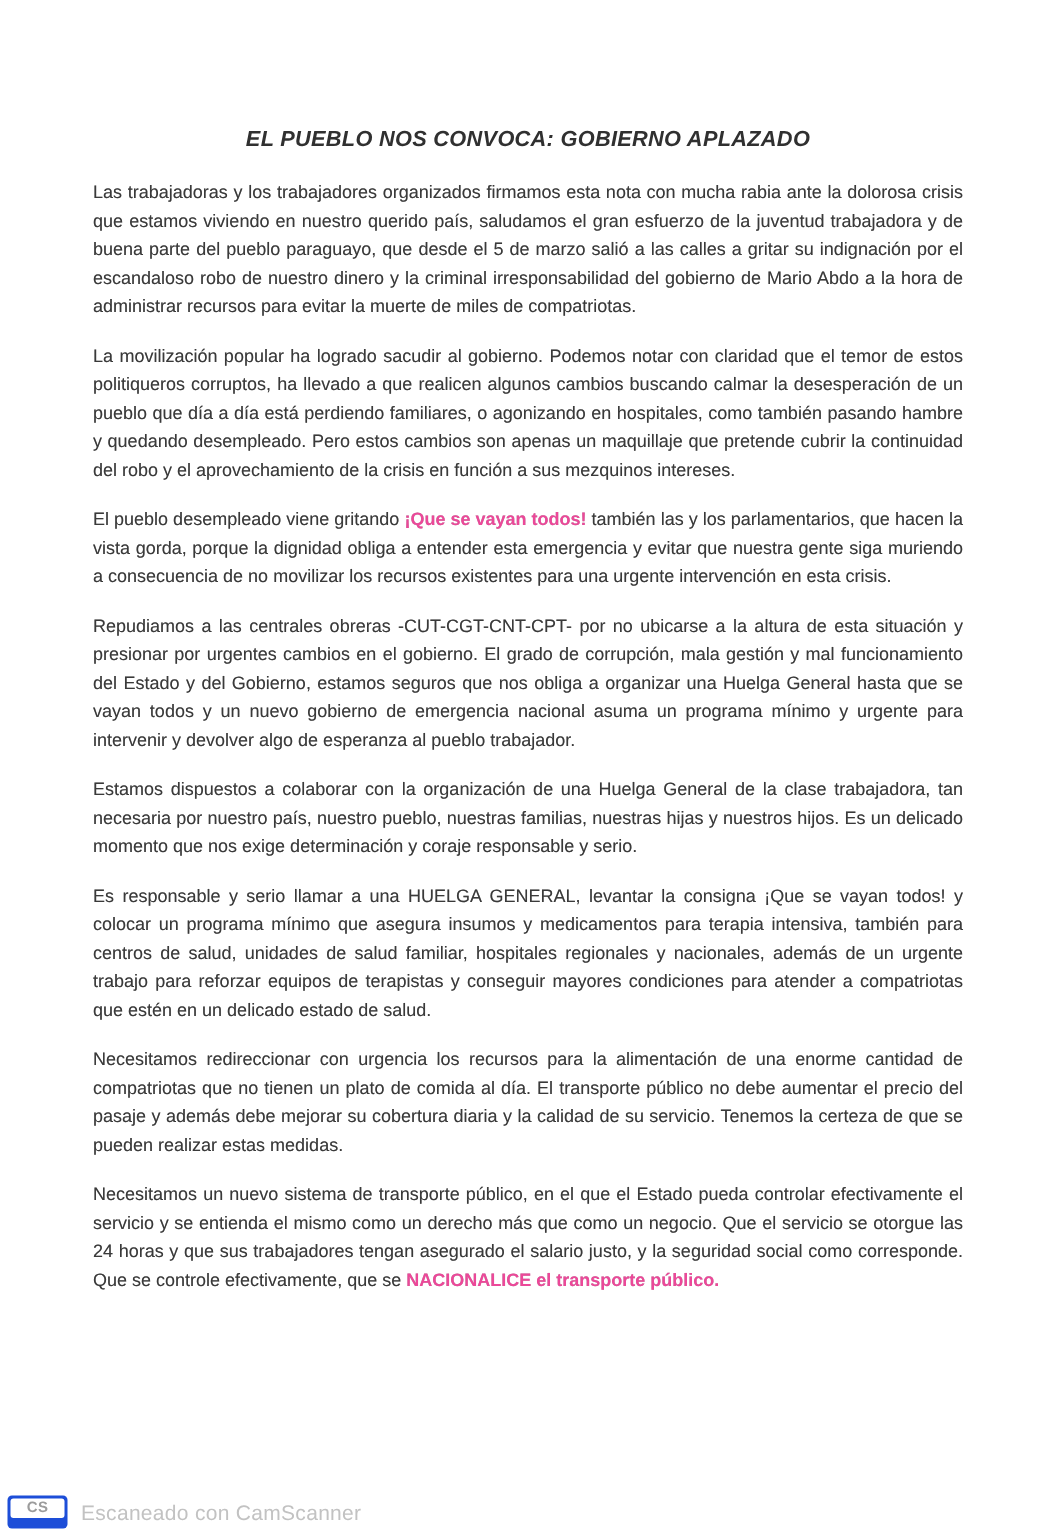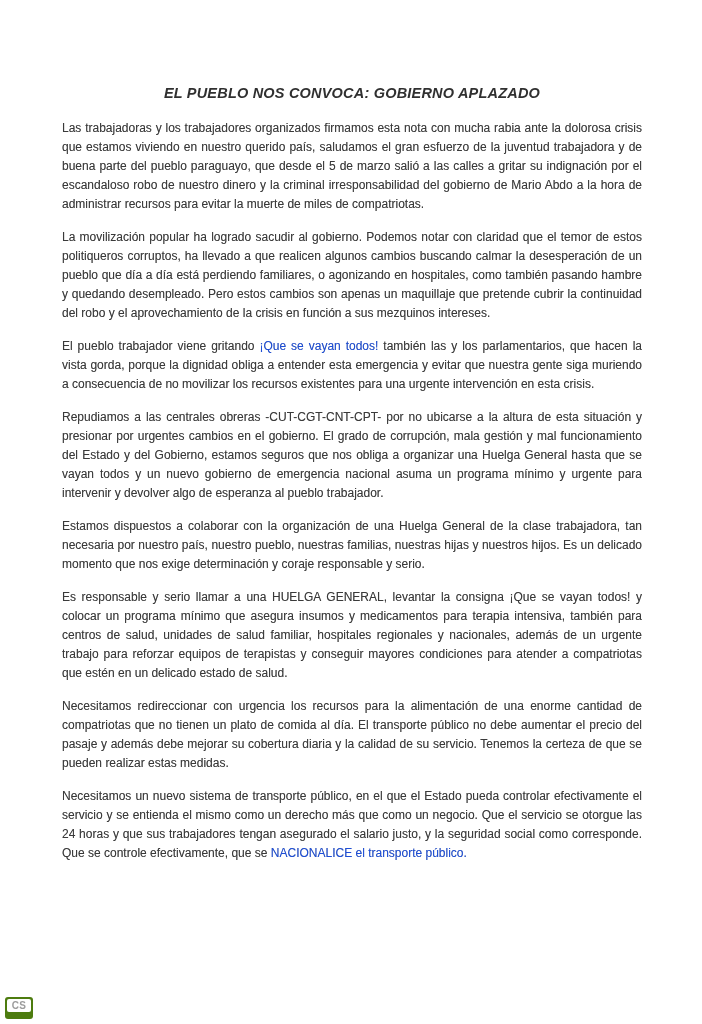--- a/index.html
+++ b/index.html
@@ -33,37 +33,37 @@
   }
   .doc-paragraph {
     margin: 14px 0 9px 0;
     font-size: 12px;
     line-height: 19px;
     text-align: justify;
     color: #3a3a3a;
     text-shadow: 0 0 0.4px rgba(70,70,70,0.45);
   }
   .doc-paragraph strong {
-    font-weight: normal;
-    color: #1d4ed8;
+    font-weight: bold;
+    color: #ec4899;
   }
   .watermark {
     position: absolute;
     left: 5px;
     top: 997px;
     display: flex;
     align-items: center;
     gap: 9px;
   }
   .cs-badge {
     position: relative;
     display: inline-block;
-    width: 28px;
+    width: 40px;
     height: 22px;
-    background: #4d7c0f;
+    background: #1d4ed8;
     border-radius: 3px;
   }
   .cs-inner {
     position: absolute;
     left: 2px;
     right: 2px;
     top: 2px;
     height: 13px;
     background: #ffffff;
     border-radius: 2px;
@@ -82,27 +82,28 @@
 </style>
 </head>
 <body>
 
 <div class="page">
   <div class="content">
     <h1 class="doc-title">EL PUEBLO NOS CONVOCA: GOBIERNO APLAZADO</h1>
     <div id="doc-body">
         <p class="doc-paragraph"><span>Las trabajadoras y los trabajadores organizados firmamos esta nota con mucha rabia ante la dolorosa crisis que estamos viviendo en nuestro querido país, saludamos el gran esfuerzo de la juventud trabajadora y de buena parte del pueblo paraguayo, que desde el 5 de marzo salió a las calles a gritar su indignación por el escandaloso robo de nuestro dinero y la criminal irresponsabilidad del gobierno de Mario Abdo a la hora de administrar recursos para evitar la muerte de miles de compatriotas.</span></p>
         <p class="doc-paragraph"><span>La movilización popular ha logrado sacudir al gobierno. Podemos notar con claridad que el temor de estos politiqueros corruptos, ha llevado a que realicen algunos cambios buscando calmar la desesperación de un pueblo que día a día está perdiendo familiares, o agonizando en hospitales, como también pasando hambre y quedando desempleado. Pero estos cambios son apenas un maquillaje que pretende cubrir la continuidad del robo y el aprovechamiento de la crisis en función a sus mezquinos intereses.</span></p>
-        <p class="doc-paragraph"><span>El pueblo trabajador viene gritando </span><strong>¡Que se vayan todos!</strong><span> también las y los parlamentarios, que hacen la vista gorda, porque la dignidad obliga a entender esta emergencia y evitar que nuestra gente siga muriendo a consecuencia de no movilizar los recursos existentes para una urgente intervención en esta crisis.</span></p>
+        <p class="doc-paragraph"><span>El pueblo desempleado viene gritando </span><strong>¡Que se vayan todos!</strong><span> también las y los parlamentarios, que hacen la vista gorda, porque la dignidad obliga a entender esta emergencia y evitar que nuestra gente siga muriendo a consecuencia de no movilizar los recursos existentes para una urgente intervención en esta crisis.</span></p>
         <p class="doc-paragraph"><span>Repudiamos a las centrales obreras -CUT-CGT-CNT-CPT- por no ubicarse a la altura de esta situación y presionar por urgentes cambios en el gobierno. El grado de corrupción, mala gestión y mal funcionamiento del Estado y del Gobierno, estamos seguros que nos obliga a organizar una Huelga General hasta que se vayan todos y un nuevo gobierno de emergencia nacional asuma un programa mínimo y urgente para intervenir y devolver algo de esperanza al pueblo trabajador.</span></p>
         <p class="doc-paragraph"><span>Estamos dispuestos a colaborar con la organización de una Huelga General de la clase trabajadora, tan necesaria por nuestro país, nuestro pueblo, nuestras familias, nuestras hijas y nuestros hijos. Es un delicado momento que nos exige determinación y coraje responsable y serio.</span></p>
         <p class="doc-paragraph"><span>Es responsable y serio llamar a una HUELGA GENERAL, levantar la consigna ¡Que se vayan todos! y colocar un programa mínimo que asegura insumos y medicamentos para terapia intensiva, también para centros de salud, unidades de salud familiar, hospitales regionales y nacionales, además de un urgente trabajo para reforzar equipos de terapistas y conseguir mayores condiciones para atender a compatriotas que estén en un delicado estado de salud.</span></p>
         <p class="doc-paragraph"><span>Necesitamos redireccionar con urgencia los recursos para la alimentación de una enorme cantidad de compatriotas que no tienen un plato de comida al día. El transporte público no debe aumentar el precio del pasaje y además debe mejorar su cobertura diaria y la calidad de su servicio. Tenemos la certeza de que se pueden realizar estas medidas.</span></p>
         <p class="doc-paragraph"><span>Necesitamos un nuevo sistema de transporte público, en el que el Estado pueda controlar efectivamente el servicio y se entienda el mismo como un derecho más que como un negocio. Que el servicio se otorgue las 24 horas y que sus trabajadores tengan asegurado el salario justo, y la seguridad social como corresponde. Que se controle efectivamente, que se </span><strong>NACIONALICE el transporte público.</strong></p>
       </div>
   </div>
 
   <div class="watermark">
     <span class="cs-badge">
       <span class="cs-inner">CS</span>
     </span>
+    <span class="wm-text">Escaneado con CamScanner</span>
   </div>
 </div>
 
 </body></html>

